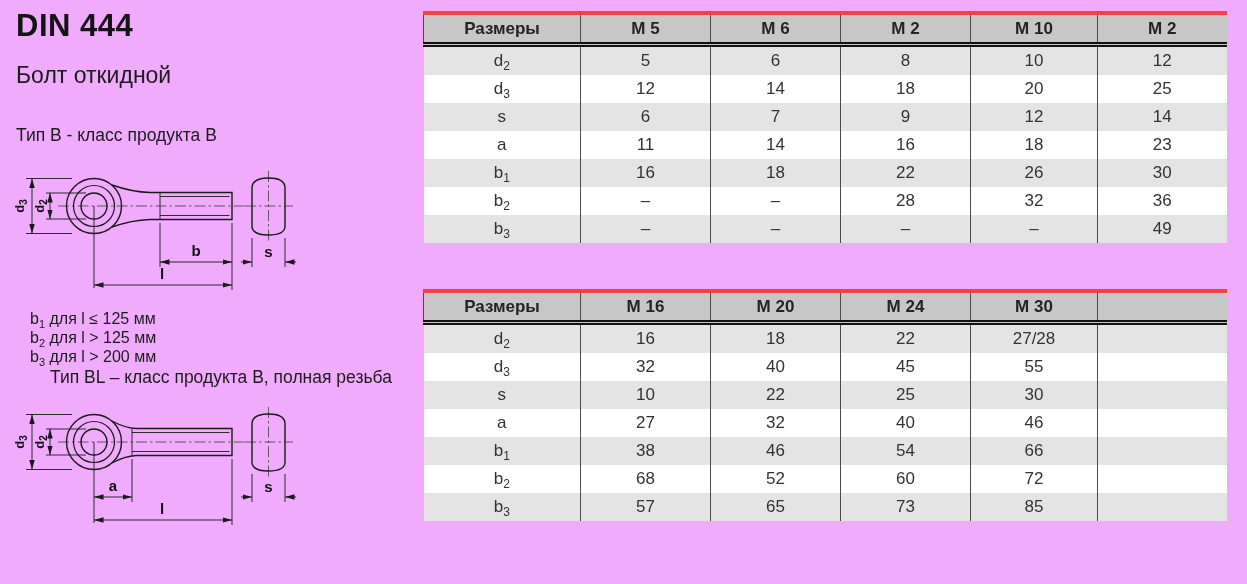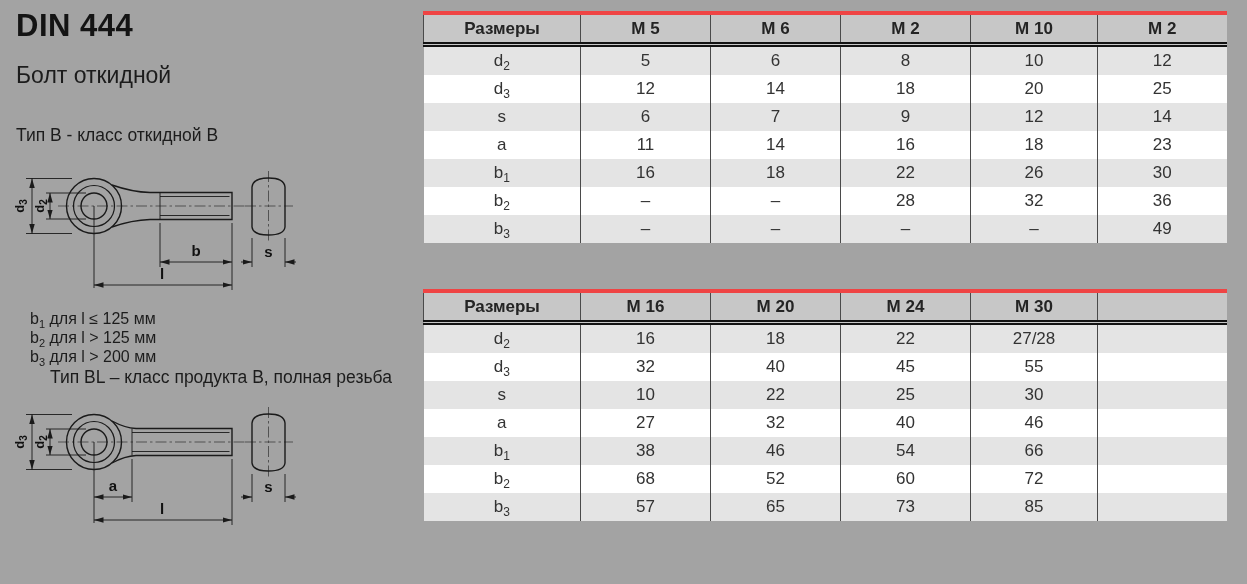--- a/index.html
+++ b/index.html
@@ -1,17 +1,17 @@
 <!DOCTYPE html>
 <html><head>
 <meta charset="utf-8">
 <style>
   html,body{margin:0;padding:0;background:#ffffff;}
   body{width:1247px;height:584px;font-family:"Liberation Sans",sans-serif;}
-  #page{position:relative;width:1247px;height:584px;overflow:hidden;background:#a3a3a3;}
+  #page{position:relative;width:1247px;height:584px;overflow:hidden;background:#f0abfc;}
   .abs{position:absolute;}
 
   
   #title{left:16px;top:8px;font-size:31px;font-weight:700;color:#141414;letter-spacing:.5px;}
   #subtitle{left:16px;top:62px;font-size:23px;color:#1c1c1c;}
   .sect{font-size:17.5px;color:#1c1c1c;}
   #sect-b{left:16px;top:125px;}
   #sect-bl{left:16px;top:367px;margin-left:34px;}
   #notes{left:30px;top:309px;font-size:16px;color:#1c1c1c;line-height:19px;}
   sub{font-size:11px;line-height:0;}
@@ -38,21 +38,21 @@
   text.dl.small{font-size:13px;}
   tspan.sub{font-size:10px;}
 </style>
 </head>
 <body>
 
 <div id="page">
 
   <div class="abs" id="title">DIN 444</div>
   <div class="abs" id="subtitle">Болт откидной</div>
-  <div class="abs sect" id="sect-b">Тип B  - класс откидной B</div>
+  <div class="abs sect" id="sect-b">Тип B  - класс продукта B</div>
   <div class="abs" id="notes">
       <div><span>b</span><sub>1</sub><span> для l ≤ 125 мм</span></div>
       <div><span>b</span><sub>2</sub><span> для l &gt; 125 мм</span></div>
       <div><span>b</span><sub>3</sub><span> для l &gt; 200 мм</span></div>
     </div>
   <div class="abs sect" id="sect-bl">Тип BL – класс продукта B, полная резьба</div>
 
   <svg class="abs" id="dwg-b" style="left:8px;top:160px;" width="300" height="140" viewBox="8 160 300 140">
     <defs>
       <marker id="arB" markerWidth="10" markerHeight="6" refX="9.5" refY="2.75" orient="auto-start-reverse" markerUnits="userSpaceOnUse">

